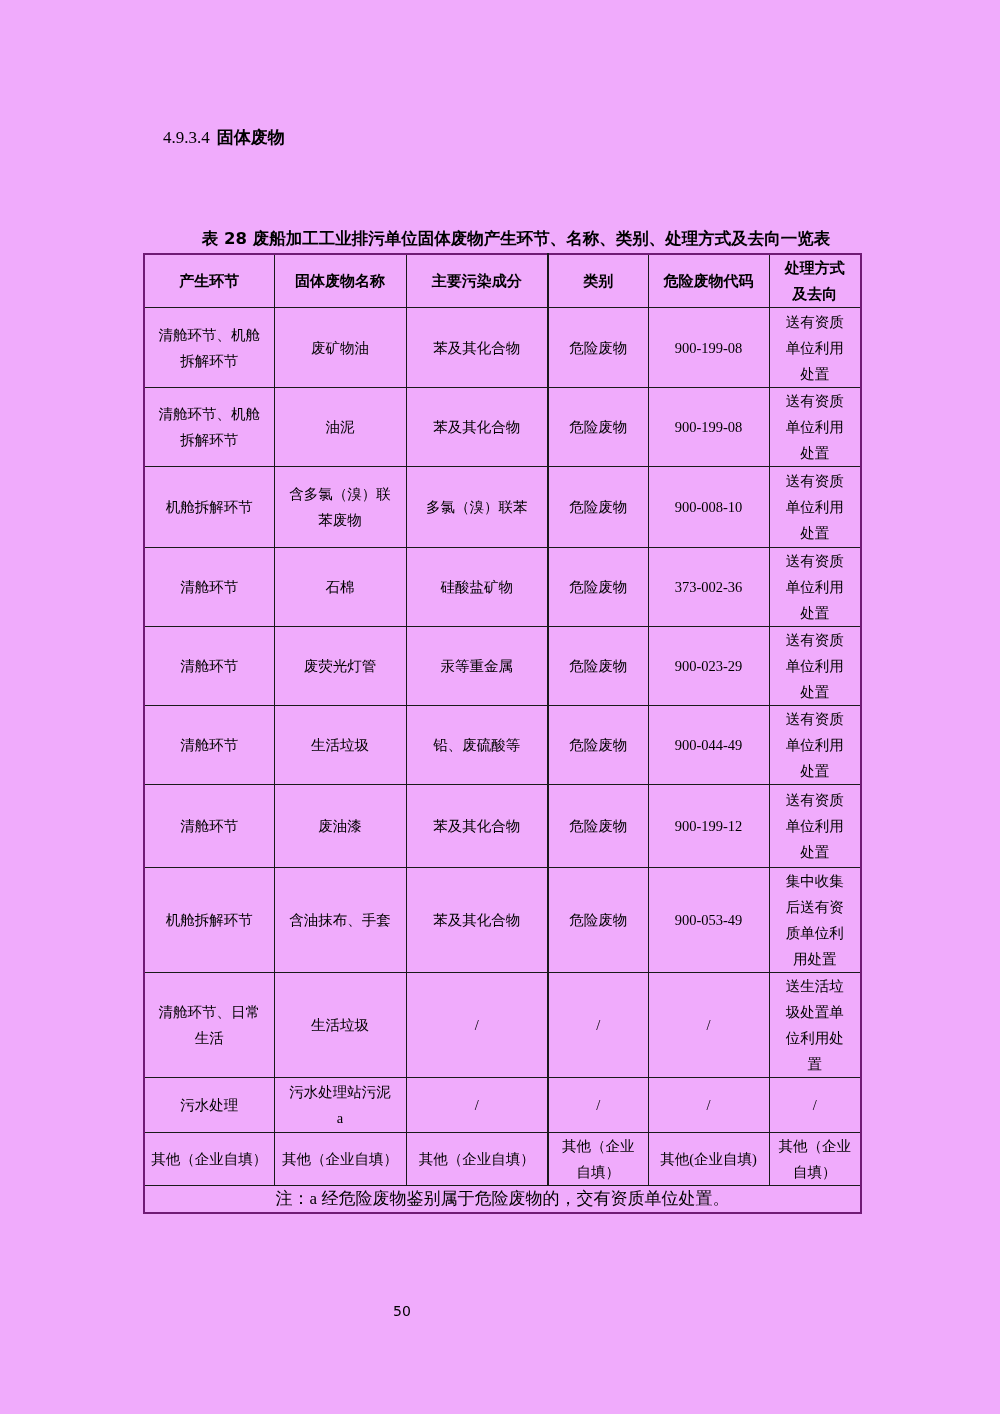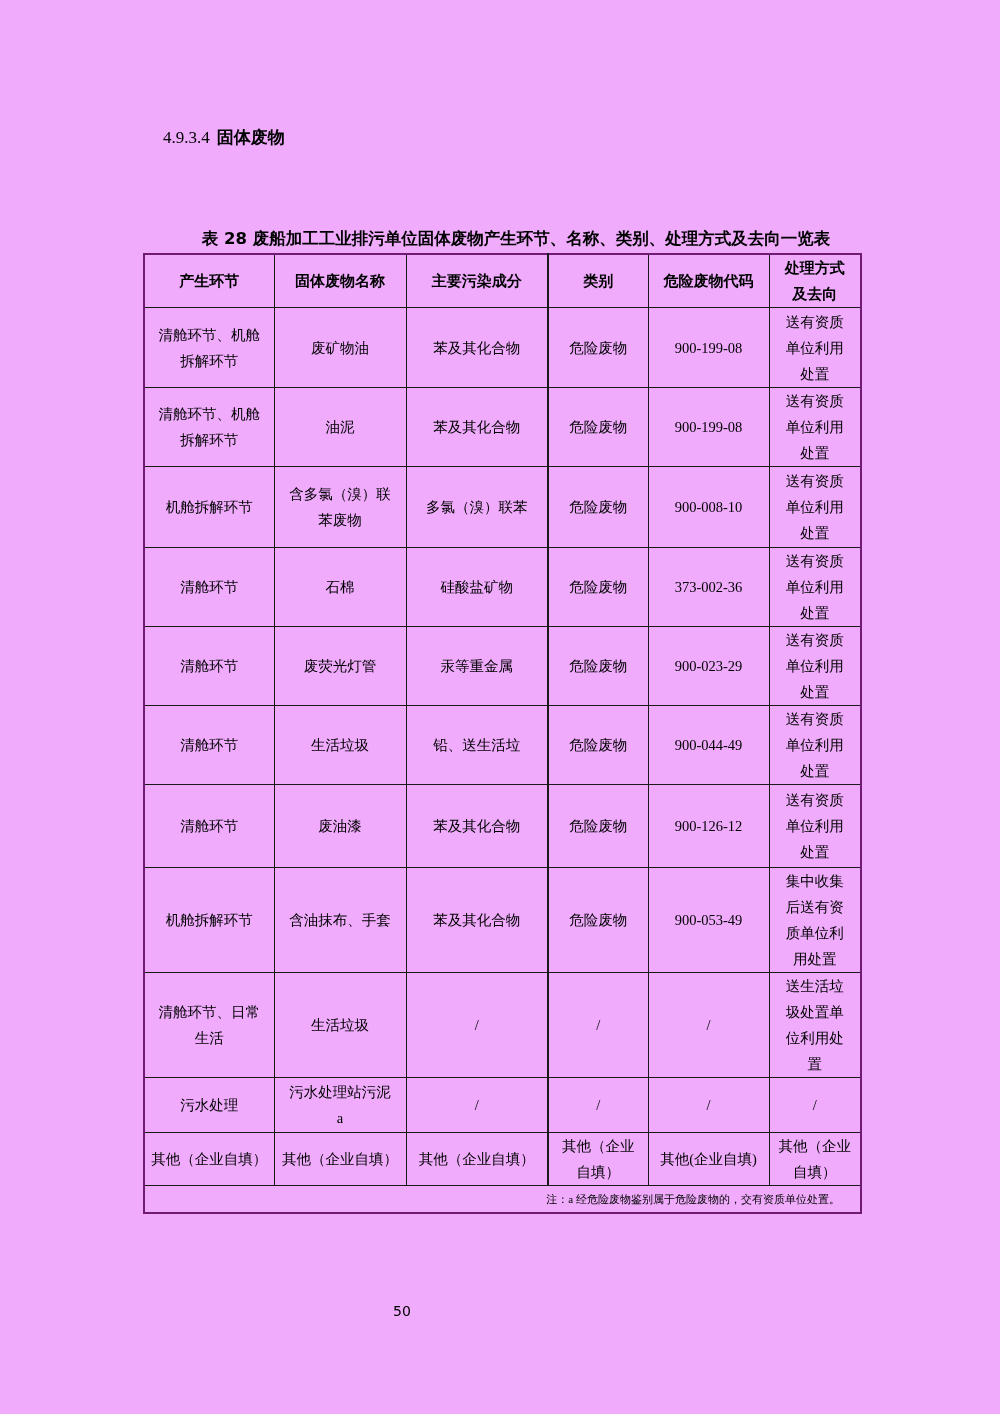--- a/index.html
+++ b/index.html
@@ -92,24 +92,24 @@
   tbody#rows-body tr:nth-child(4)  { height: 78px; }
   tbody#rows-body tr:nth-child(5)  { height: 77px; }
   tbody#rows-body tr:nth-child(6)  { height: 79px; }
   tbody#rows-body tr:nth-child(7)  { height: 83px; }
   tbody#rows-body tr:nth-child(8)  { height: 103px; }
   tbody#rows-body tr:nth-child(9)  { height: 104px; }
   tbody#rows-body tr:nth-child(10) { height: 55px; }
   tbody#rows-body tr:nth-child(11) { height: 53px; }
   tfoot tr { height: 27px; }
   tfoot td.note-cell {
-    text-align: right;
+    text-align: center;
     line-height: 24px;
     padding: 1px 20px;
-    font-size: 11px;
+    font-size: 17px;
     white-space: normal;
   }
   .page-number {
     position: absolute;
     left: 0;
     top: 1303px;
     width: 804px;
     text-align: center;
     font-family: "DejaVu Sans", "Liberation Sans", sans-serif;
     font-size: 14px;
@@ -197,33 +197,33 @@
           <td>汞等重金属</td>
           <td>危险废物</td>
           <td>900-023-29</td>
           <td>送有资质
 单位利用
 处置</td>
         </tr>
         <tr>
           <td>清舱环节</td>
           <td>生活垃圾</td>
-          <td>铅、送生活垃</td>
+          <td>铅、废硫酸等</td>
           <td>危险废物</td>
           <td>900-044-49</td>
           <td>送有资质
 单位利用
 处置</td>
         </tr>
         <tr>
           <td>清舱环节</td>
           <td>废油漆</td>
           <td>苯及其化合物</td>
           <td>危险废物</td>
-          <td>900-126-12</td>
+          <td>900-199-12</td>
           <td>送有资质
 单位利用
 处置</td>
         </tr>
         <tr>
           <td>机舱拆解环节</td>
           <td>含油抹布、手套</td>
           <td>苯及其化合物</td>
           <td>危险废物</td>
           <td>900-053-49</td>

